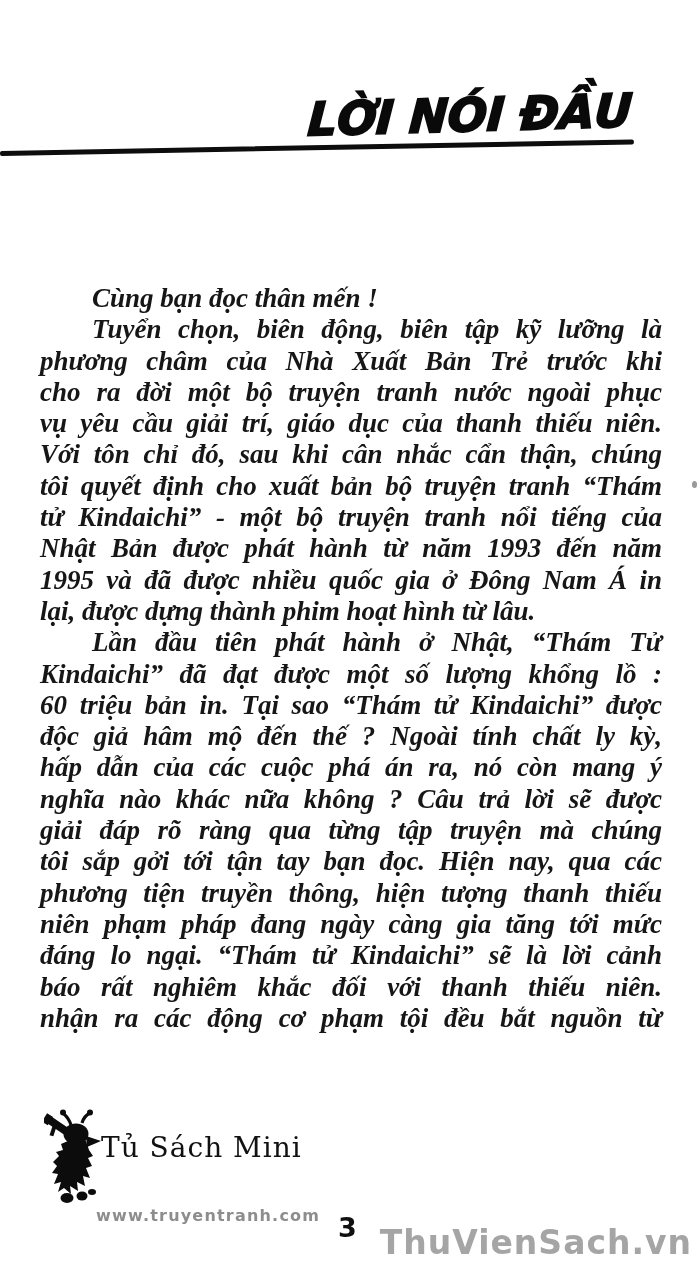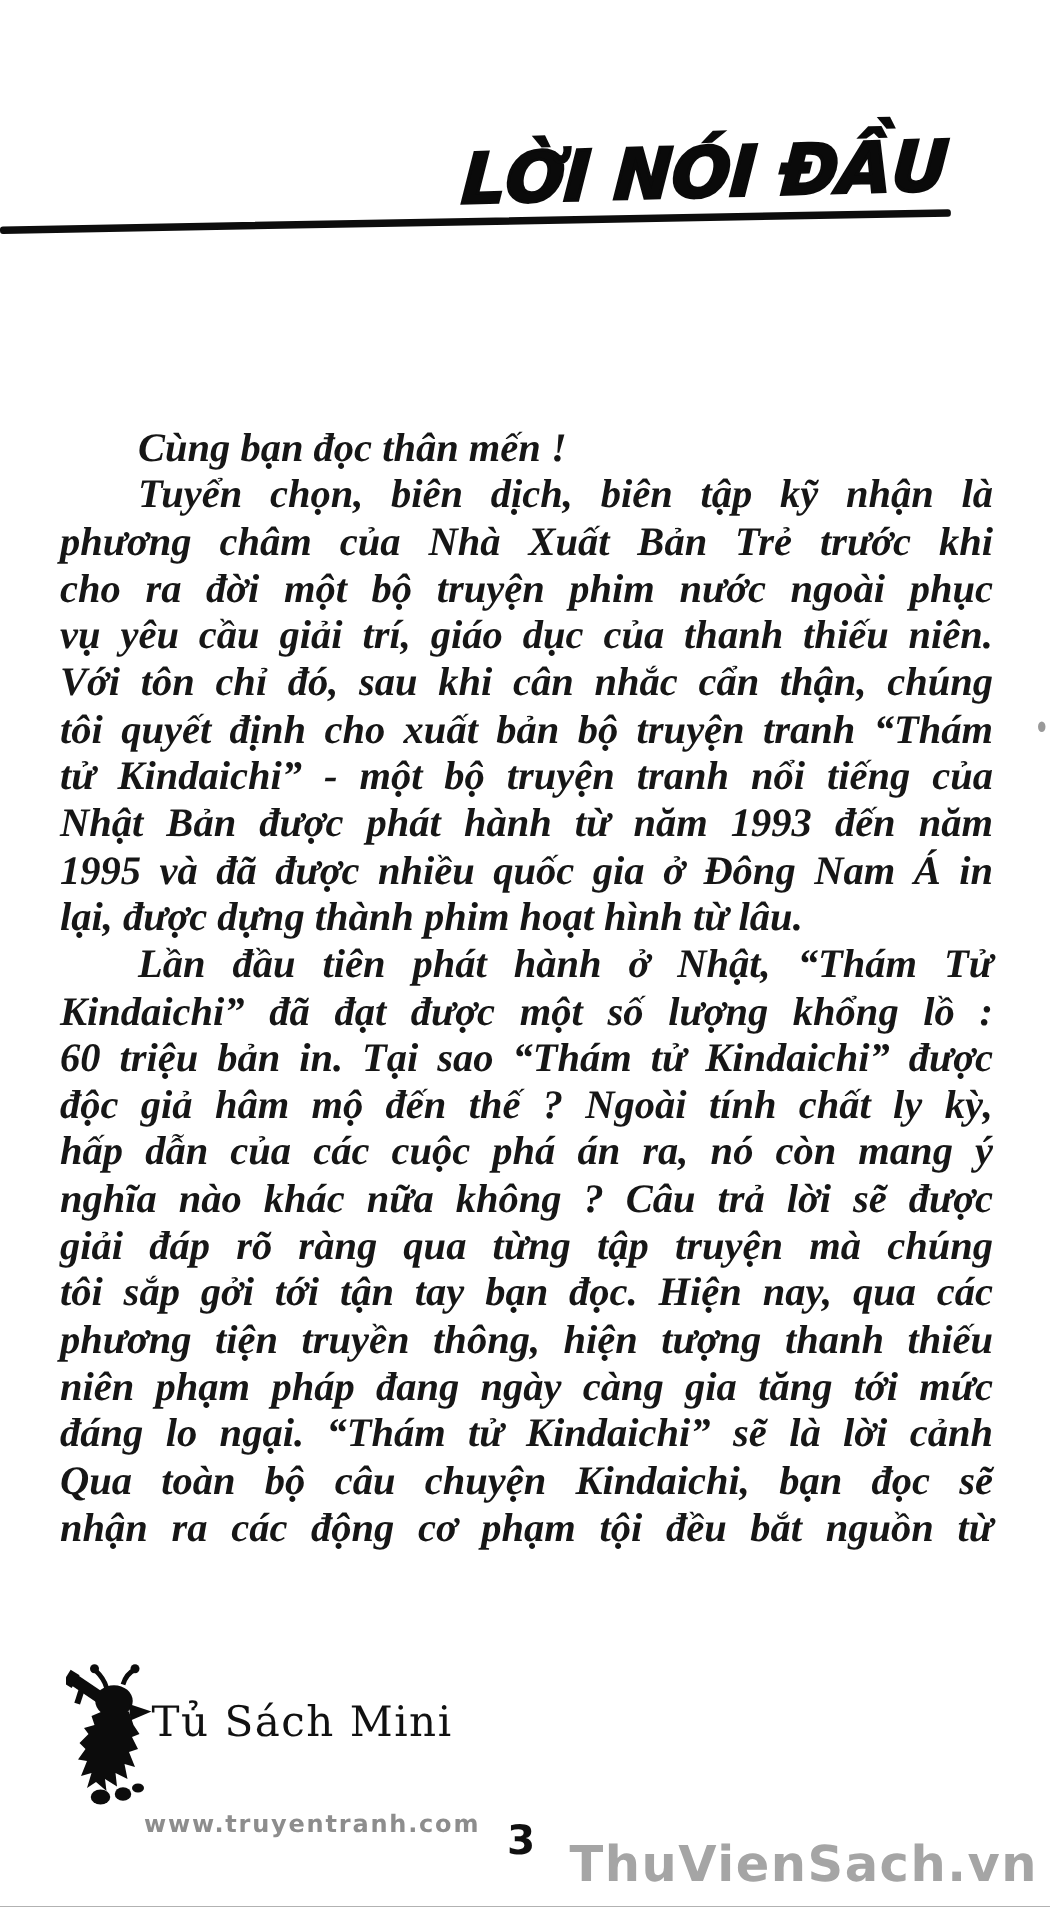--- a/index.html
+++ b/index.html
@@ -63,42 +63,42 @@
 </head>
 <body>
 
 <div class="page">
 
   <h1 class="title">LỜI NÓI ĐẦU</h1>
   <div class="rule"></div>
 
   <div class="body">
       <div class="line ind">Cùng bạn đọc thân mến !</div>
-      <div class="line j ind">Tuyển chọn, biên dịch, biên tập kỹ nhận là</div>
+      <div class="line j ind">Tuyển chọn, biên động, biên tập kỹ lưỡng là</div>
       <div class="line j">phương châm của Nhà Xuất Bản Trẻ trước khi</div>
-      <div class="line j">cho ra đời một bộ truyện phim nước ngoài phục</div>
+      <div class="line j">cho ra đời một bộ truyện tranh nước ngoài phục</div>
       <div class="line j">vụ yêu cầu giải trí, giáo dục của thanh thiếu niên.</div>
       <div class="line j">Với tôn chỉ đó, sau khi cân nhắc cẩn thận, chúng</div>
       <div class="line j">tôi quyết định cho xuất bản bộ truyện tranh “Thám</div>
       <div class="line j">tử Kindaichi” - một bộ truyện tranh nổi tiếng của</div>
       <div class="line j">Nhật Bản được phát hành từ năm 1993 đến năm</div>
       <div class="line j">1995 và đã được nhiều quốc gia ở Đông Nam Á in</div>
       <div class="line">lại, được dựng thành phim hoạt hình từ lâu.</div>
       <div class="line j ind">Lần đầu tiên phát hành ở Nhật, “Thám Tử</div>
       <div class="line j">Kindaichi” đã đạt được một số lượng khổng lồ :</div>
       <div class="line j">60 triệu bản in. Tại sao “Thám tử Kindaichi” được</div>
       <div class="line j">độc giả hâm mộ đến thế ? Ngoài tính chất ly kỳ,</div>
       <div class="line j">hấp dẫn của các cuộc phá án ra, nó còn mang ý</div>
       <div class="line j">nghĩa nào khác nữa không ? Câu trả lời sẽ được</div>
       <div class="line j">giải đáp rõ ràng qua từng tập truyện mà chúng</div>
       <div class="line j">tôi sắp gởi tới tận tay bạn đọc. Hiện nay, qua các</div>
       <div class="line j">phương tiện truyền thông, hiện tượng thanh thiếu</div>
       <div class="line j">niên phạm pháp đang ngày càng gia tăng tới mức</div>
       <div class="line j">đáng lo ngại. “Thám tử Kindaichi” sẽ là lời cảnh</div>
-      <div class="line j">Qua toàn bộ câu chuyện Kindaichi, bạn đọc sẽ</div>
+      <div class="line j">báo rất nghiêm khắc đối với thanh thiếu niên.</div>
       <div class="line j">nhận ra các động cơ phạm tội đều bắt nguồn từ</div>
     </div>
 
   <svg class="mascot" viewBox="0 0 64 100" xmlns="http://www.w3.org/2000/svg" aria-hidden="true">
     <g fill="#0c0c0c" stroke="none">
 
       <line x1="4" y1="13" x2="38" y2="36" stroke="#0c0c0c" stroke-width="8" stroke-linecap="butt"></line>
       <rect x="0" y="8" width="7" height="10" transform="rotate(32 3 13)"></rect>
       <rect x="7" y="21" width="4" height="9" transform="rotate(18 9 25)"></rect>
 

